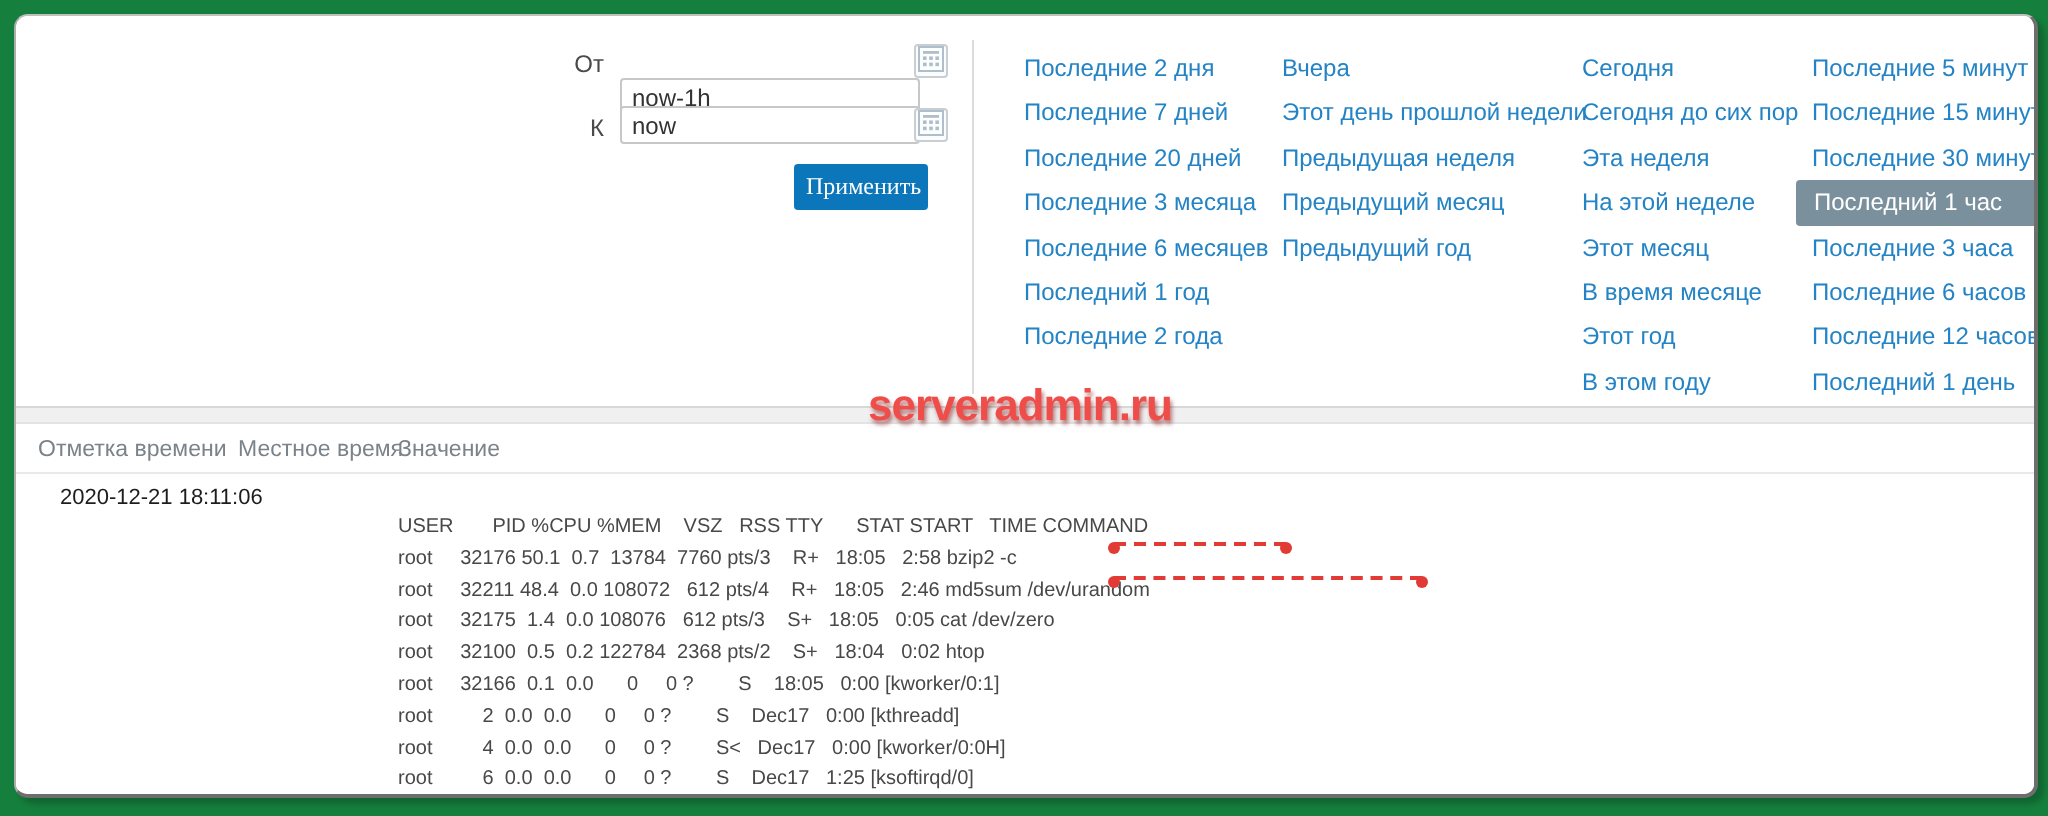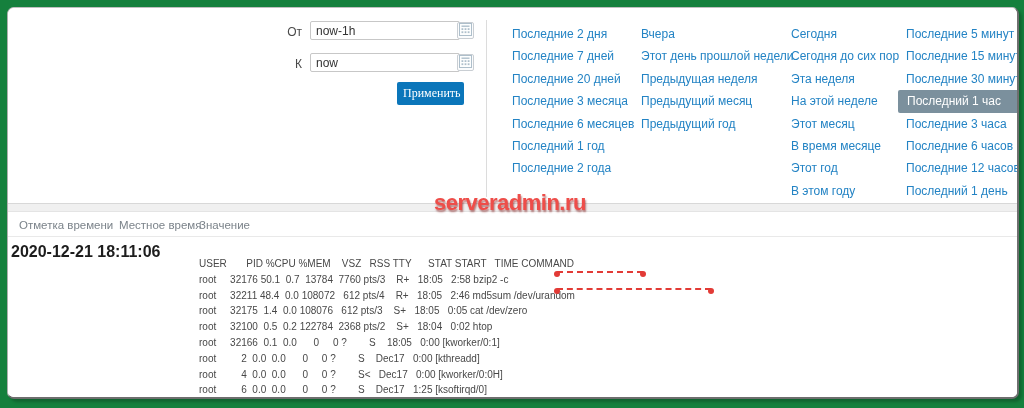--- a/index.html
+++ b/index.html
@@ -9,21 +9,21 @@
          border:2px solid;border-color:#bfbfbf #6e6e6e #6e6e6e #aeaeae;border-top-width:1px;border-left-width:1px;
          border-radius:7px;box-shadow:3px 3px 3px rgba(0,0,0,.22);overflow:hidden;}
   
   .top-panel{position:absolute;left:0;top:0;right:0;height:195px;background:#fff;
              border-bottom:1px solid #d8d8d8;}
   .flabel{position:absolute;width:34px;text-align:right;font-size:12px;color:#4a4a4a;}
   .lbl-from{left:260px;top:17px;} .lbl-to{left:260px;top:49px;}
   .tinput{position:absolute;left:302px;width:138px;height:17px;border:1px solid #c7c7c7;
           border-radius:2px;font-family:"Liberation Sans",sans-serif;font-size:12px;color:#333;
           padding:0 5px;outline:none;background:#fff;}
-  .inp-from{top:13px;} .inp-to{top:45px;}
+  .inp-from{top:31px;} .inp-to{top:45px;}
   .calbtn{position:absolute;left:449px;width:17px;height:17px;border:1px solid #c9ced3;
           border-radius:2px;background:#fbfcfd;padding:0;display:flex;align-items:center;
           justify-content:center;cursor:pointer;}
   .cal-from{top:14px;} .cal-to{top:46px;}
   .applybtn{position:absolute;left:389px;top:74px;width:67px;height:23px;background:#0b76ba;
             color:#fff;border:none;border-radius:2px;font-family:Liberation Serif, serif;
             font-size:12px;cursor:pointer;}
   .vdiv{position:absolute;left:478px;top:12px;bottom:6px;width:1px;background:#dcdcdc;}
   .qcol{position:absolute;top:15px;}
   .qcol0{left:504px;} .qcol1{left:633px;} .qcol2{left:783px;} .qcol3{left:898px;}
@@ -31,21 +31,21 @@
          white-space:nowrap;}
   .qlink.sel{background:#7b909d;color:#fff;border-radius:2px;margin-left:-8px;padding:0 9px;}
   
   .gap{position:absolute;left:0;top:196px;right:0;height:7px;background:#f0f0f0;
        border-bottom:1px solid #e4e4e4;}
   
   .table-panel{position:absolute;left:0;top:204px;right:0;bottom:0;background:#fff;}
   .thead{position:absolute;left:0;right:0;top:0;height:24px;border-bottom:1px solid #e9e9e9;text-align:center;}
   .th{position:absolute;top:7px;font-size:11.5px;color:#7b838a;white-space:nowrap;}
   .th0{left:11px;} .th1{left:111px;} .th2{left:191px;}
-  .timestamp{position:absolute;left:3px;top:31px;font-size:16px;font-weight:700;color:#1d1d1d;
+  .timestamp{position:absolute;left:22px;top:31px;font-size:11px;font-weight:400;color:#1d1d1d;
              white-space:nowrap;}
   .ps{position:absolute;left:191px;top:44px;margin:0;font-family:Liberation Sans, sans-serif;
       font-size:10px;line-height:15.8px;color:#484848;white-space:pre;}
   .ann{position:absolute;height:0;border-top:2px dashed #e23b36;}
   .ann::before,.ann::after{content:"";position:absolute;width:6px;height:6px;border-radius:50%;
       background:#e23b36;top:-2px;}
   .ann::before{left:-3px;} .ann::after{right:-3px;}
   .ann1{left:549px;top:59px;width:86px;}
   .ann2{left:549px;top:76px;width:154px;}
   

